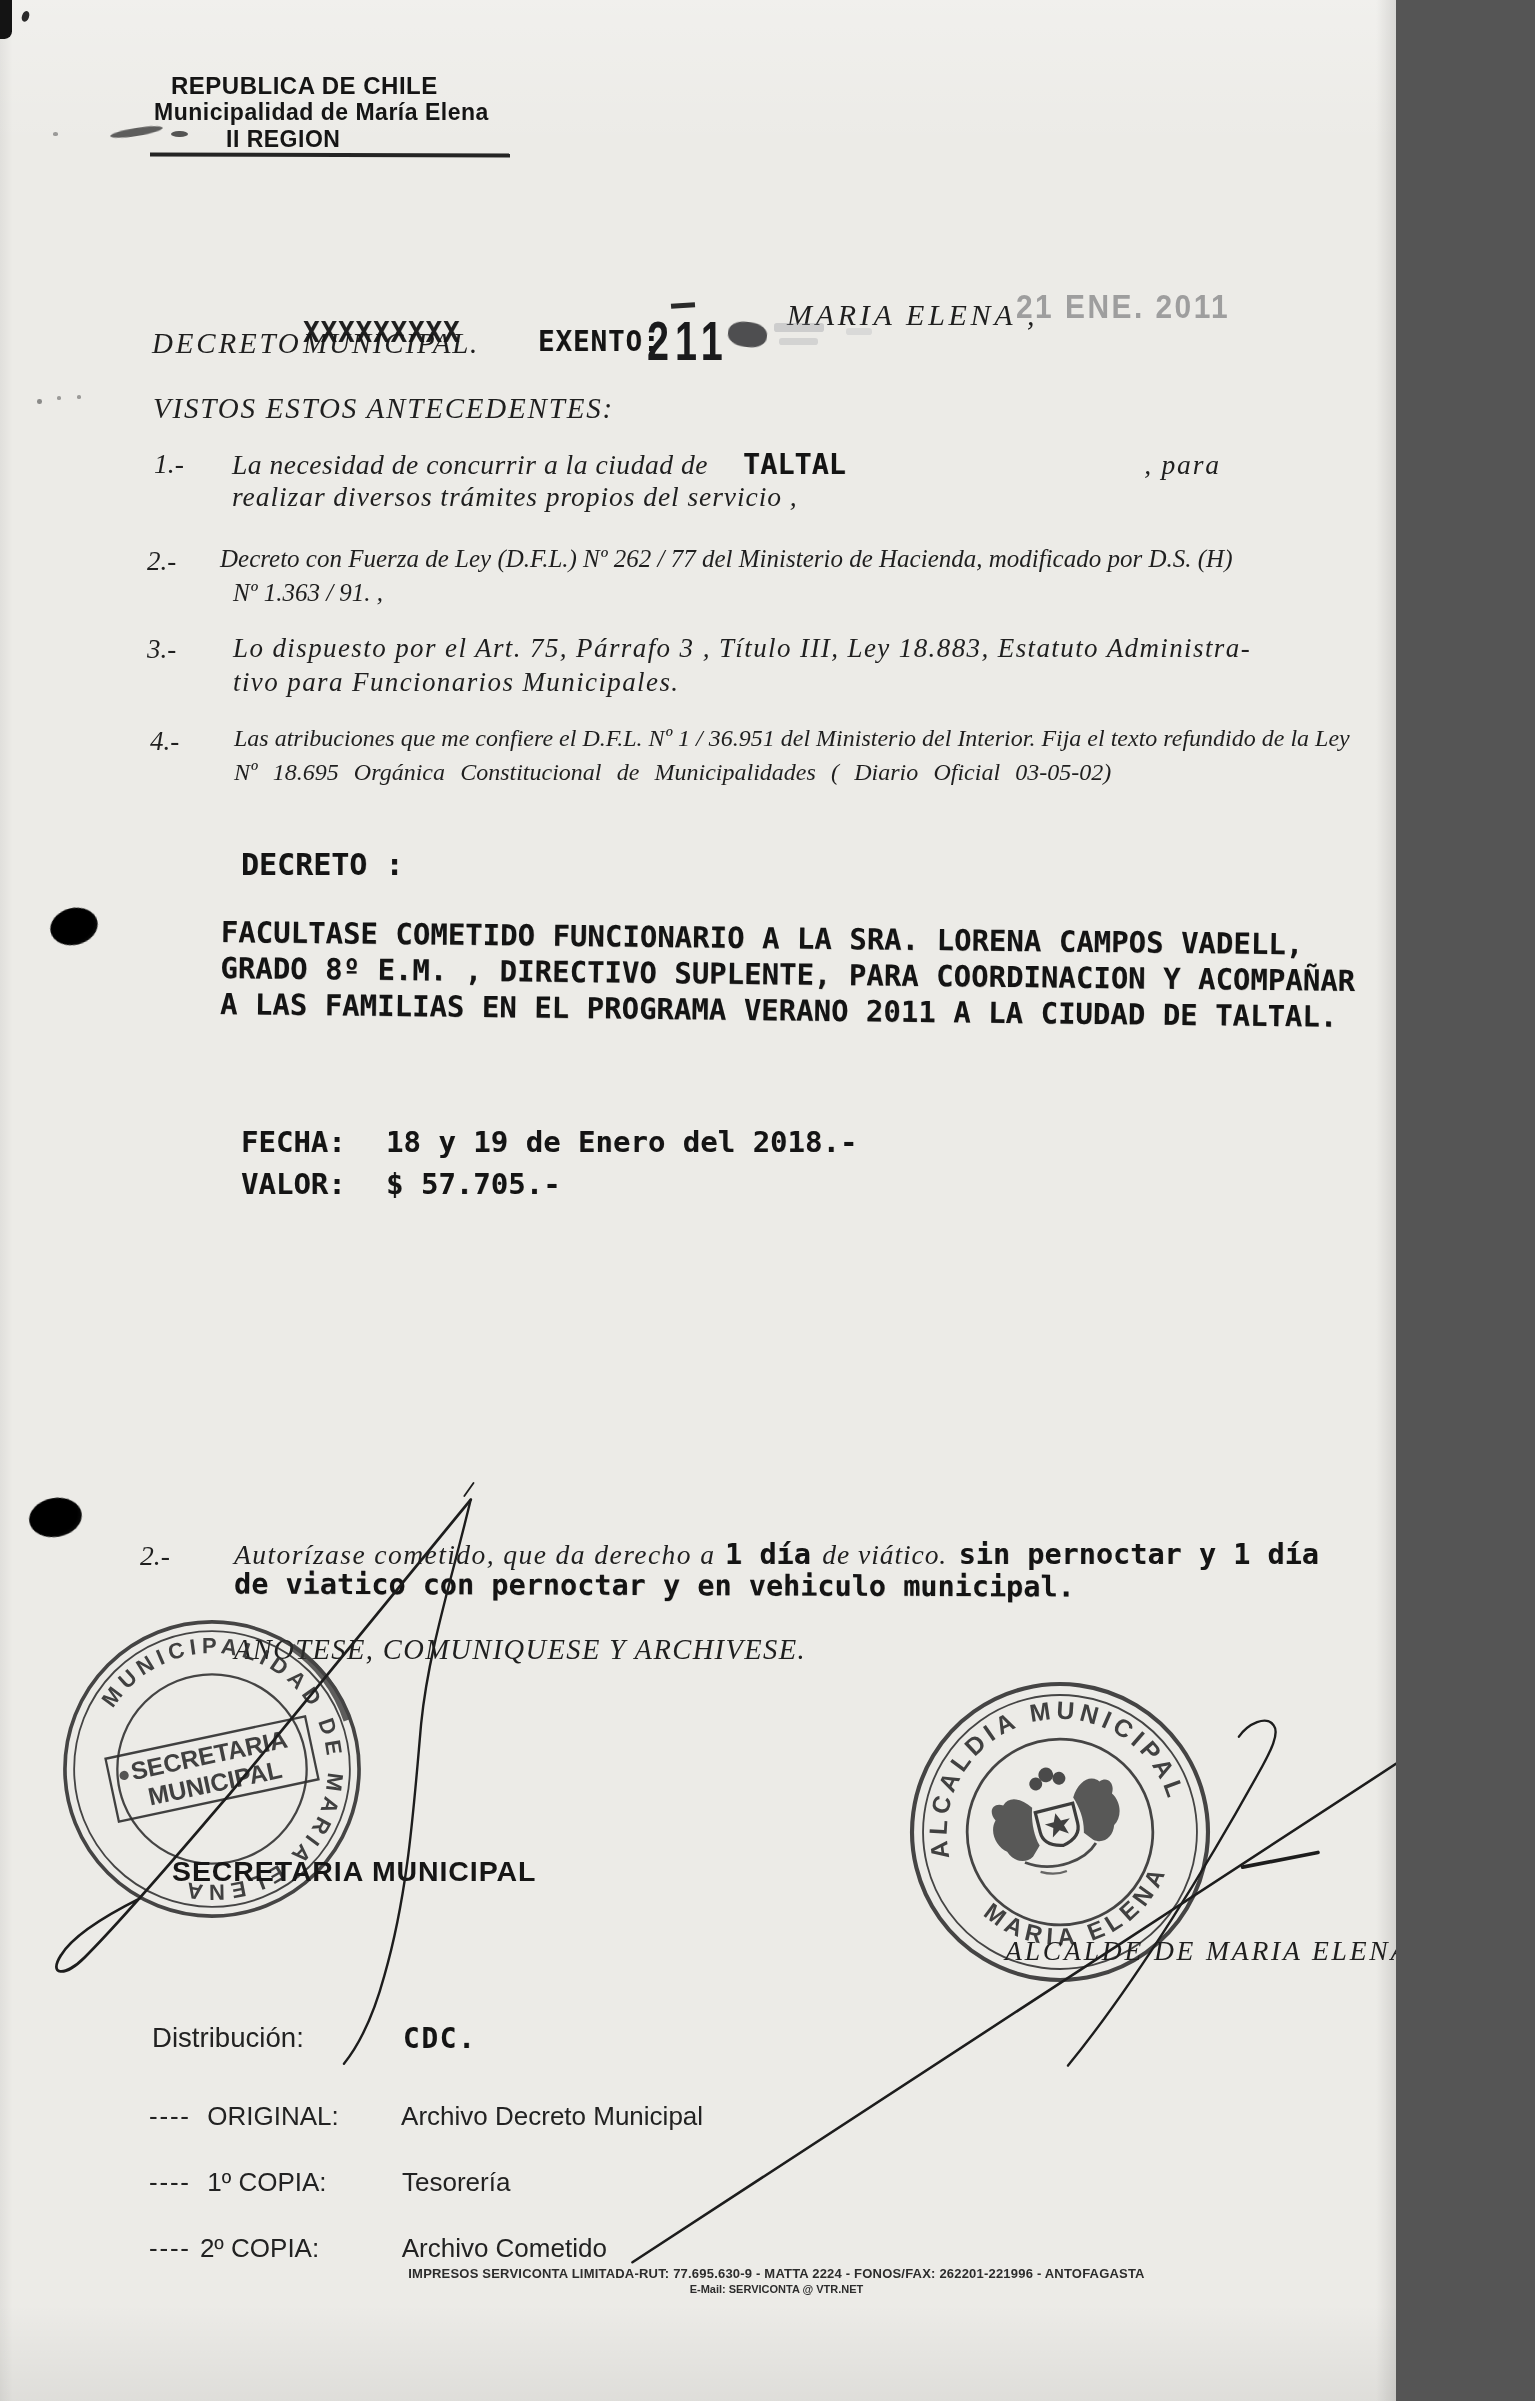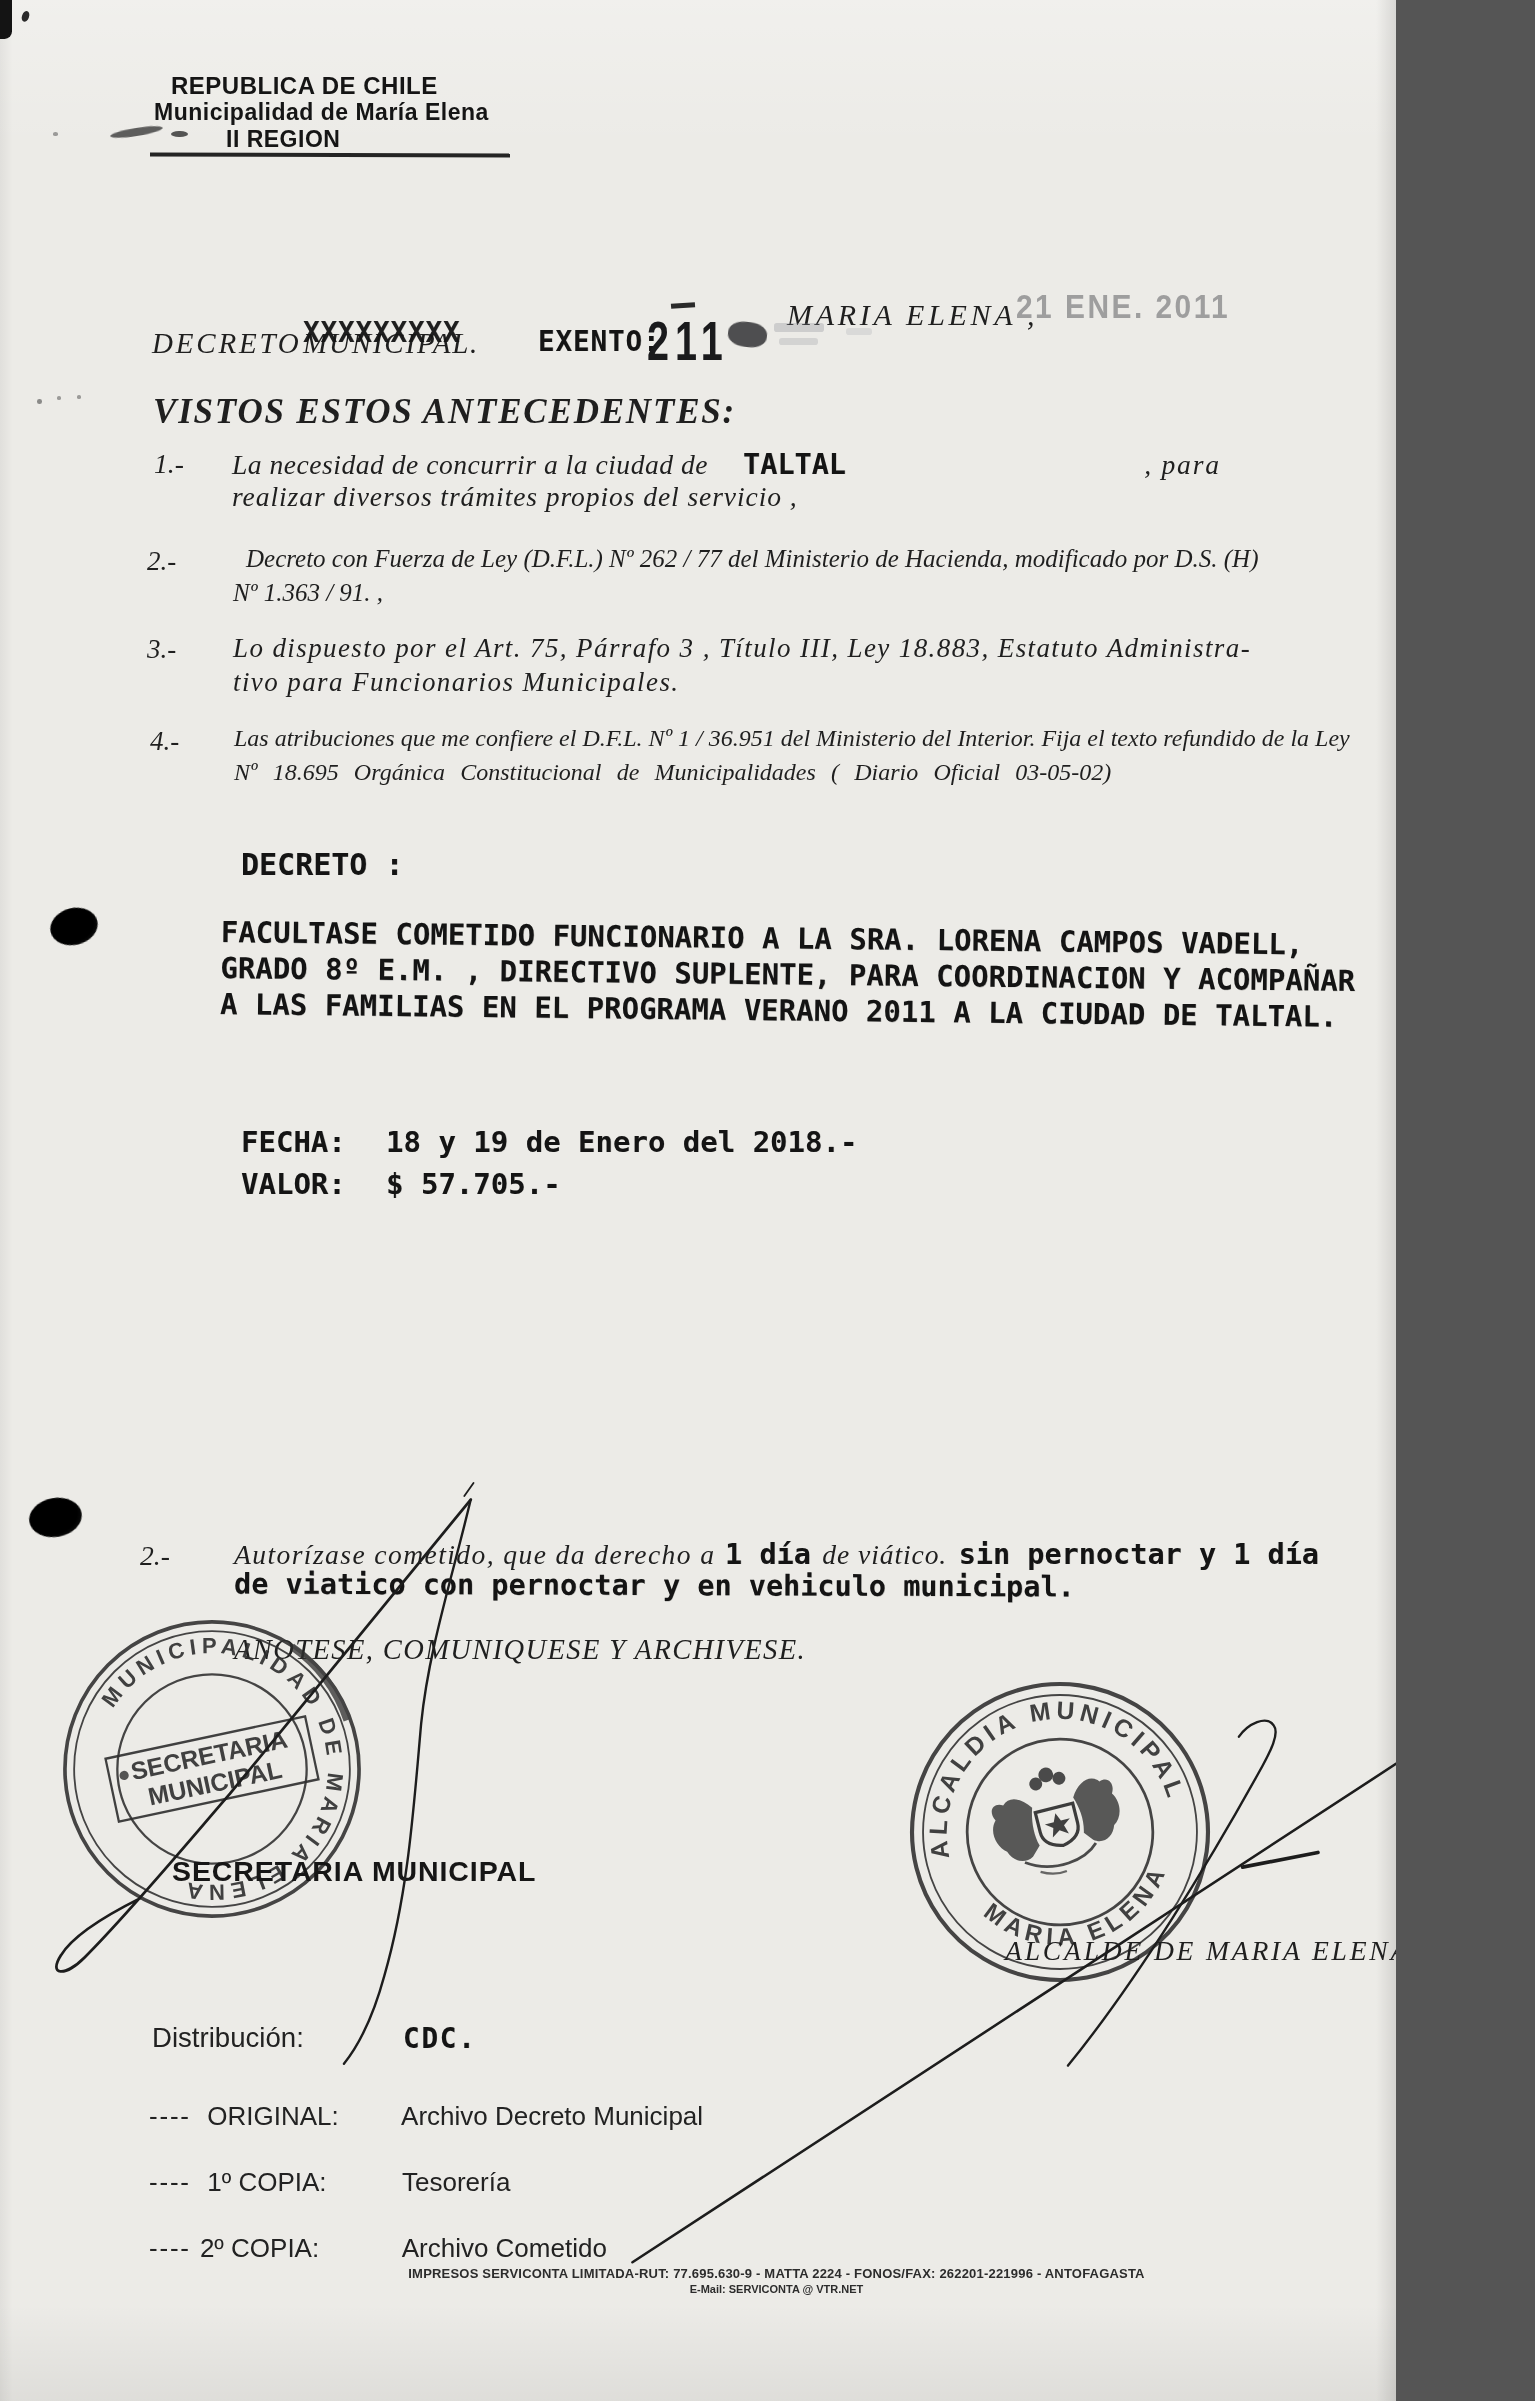--- a/index.html
+++ b/index.html
@@ -74,35 +74,35 @@
   <div class="abs bignum" style="left:647px;top:309px;">211</div>
   <div class="abs overbar" style="left:671px;top:303px;width:24px;transform:rotate(-4deg);"></div>
   <div class="abs blot" style="left:728px;top:322px;width:39px;height:25px;transform:rotate(7deg);opacity:.85;"></div>
   <div class="abs ghost" style="left:774px;top:323px;width:50px;height:9.2px;opacity:.28;"></div>
   <div class="abs ghost" style="left:779px;top:338px;width:39px;height:7.4px;opacity:.22;"></div>
   <div class="abs ghost" style="left:846px;top:328px;width:26px;height:7.4px;opacity:.16;"></div>
 
   <div class="abs speck" style="left:37px;top:399px;width:4.6px;height:4.6px;opacity:.6;"></div>
   <div class="abs speck" style="left:57px;top:396px;width:3.7px;height:3.7px;opacity:.5;"></div>
   <div class="abs speck" style="left:77px;top:395px;width:3.7px;height:3.7px;opacity:.5;"></div>
-  <div class="abs it" style="left:153px;top:392px;font-size:35px;letter-spacing:1.8px;font-weight:700;">VISTOS ESTOS ANTECEDENTES:</div>
+  <div class="abs it" style="left:153px;top:392px;font-size:29px;letter-spacing:1.8px;font-weight:400;">VISTOS ESTOS ANTECEDENTES:</div>
 
   <div>
     <div class="abs it" style="left:154px;top:448px;font-size:27.6px;">1.-</div>
     <div class="abs" style="left:232px;top:448px;">
       <span class="it" style="font-size:27.6px;letter-spacing:0.5px;">La necesidad de concurrir  a la ciudad de</span>
       <span class="tw" style="font-size:28.5px;margin-left:31px;">TALTAL</span>
       <span class="it" style="font-size:27.6px;letter-spacing:1.8px;margin-left:294px;">, para</span>
     </div>
     <div class="abs it" style="left:232px;top:481px;font-size:27.6px;letter-spacing:0.9px;">realizar diversos trámites propios del servicio ,</div>
   </div>
 
   <div>
     <div class="abs it" style="left:147px;top:546px;font-size:27px;">2.-</div>
-    <div class="abs it" style="left:246px;top:545px;font-size:25px;letter-spacing:0px;">Decreto  con Fuerza de Ley (D.F.L.) Nº 262 / 77 del Ministerio de Hacienda, modificado por D.S. (H)</div>
+    <div class="abs it" style="left:220px;top:545px;font-size:25px;letter-spacing:0px;">Decreto  con Fuerza de Ley (D.F.L.) Nº 262 / 77 del Ministerio de Hacienda, modificado por D.S. (H)</div>
     <div class="abs it" style="left:233px;top:579px;font-size:25px;">Nº 1.363 / 91. ,</div>
   </div>
 
   <div>
     <div class="abs it" style="left:147px;top:634px;font-size:27px;">3.-</div>
     <div class="abs it" style="left:233px;top:633px;font-size:27px;letter-spacing:1.4px;">Lo dispuesto por el Art. 75, Párrafo 3 , Título III, Ley 18.883, Estatuto Administra-</div>
     <div class="abs it" style="left:233px;top:667px;font-size:27px;letter-spacing:1.4px;">tivo para Funcionarios Municipales.</div>
   </div>
 
   <div>

